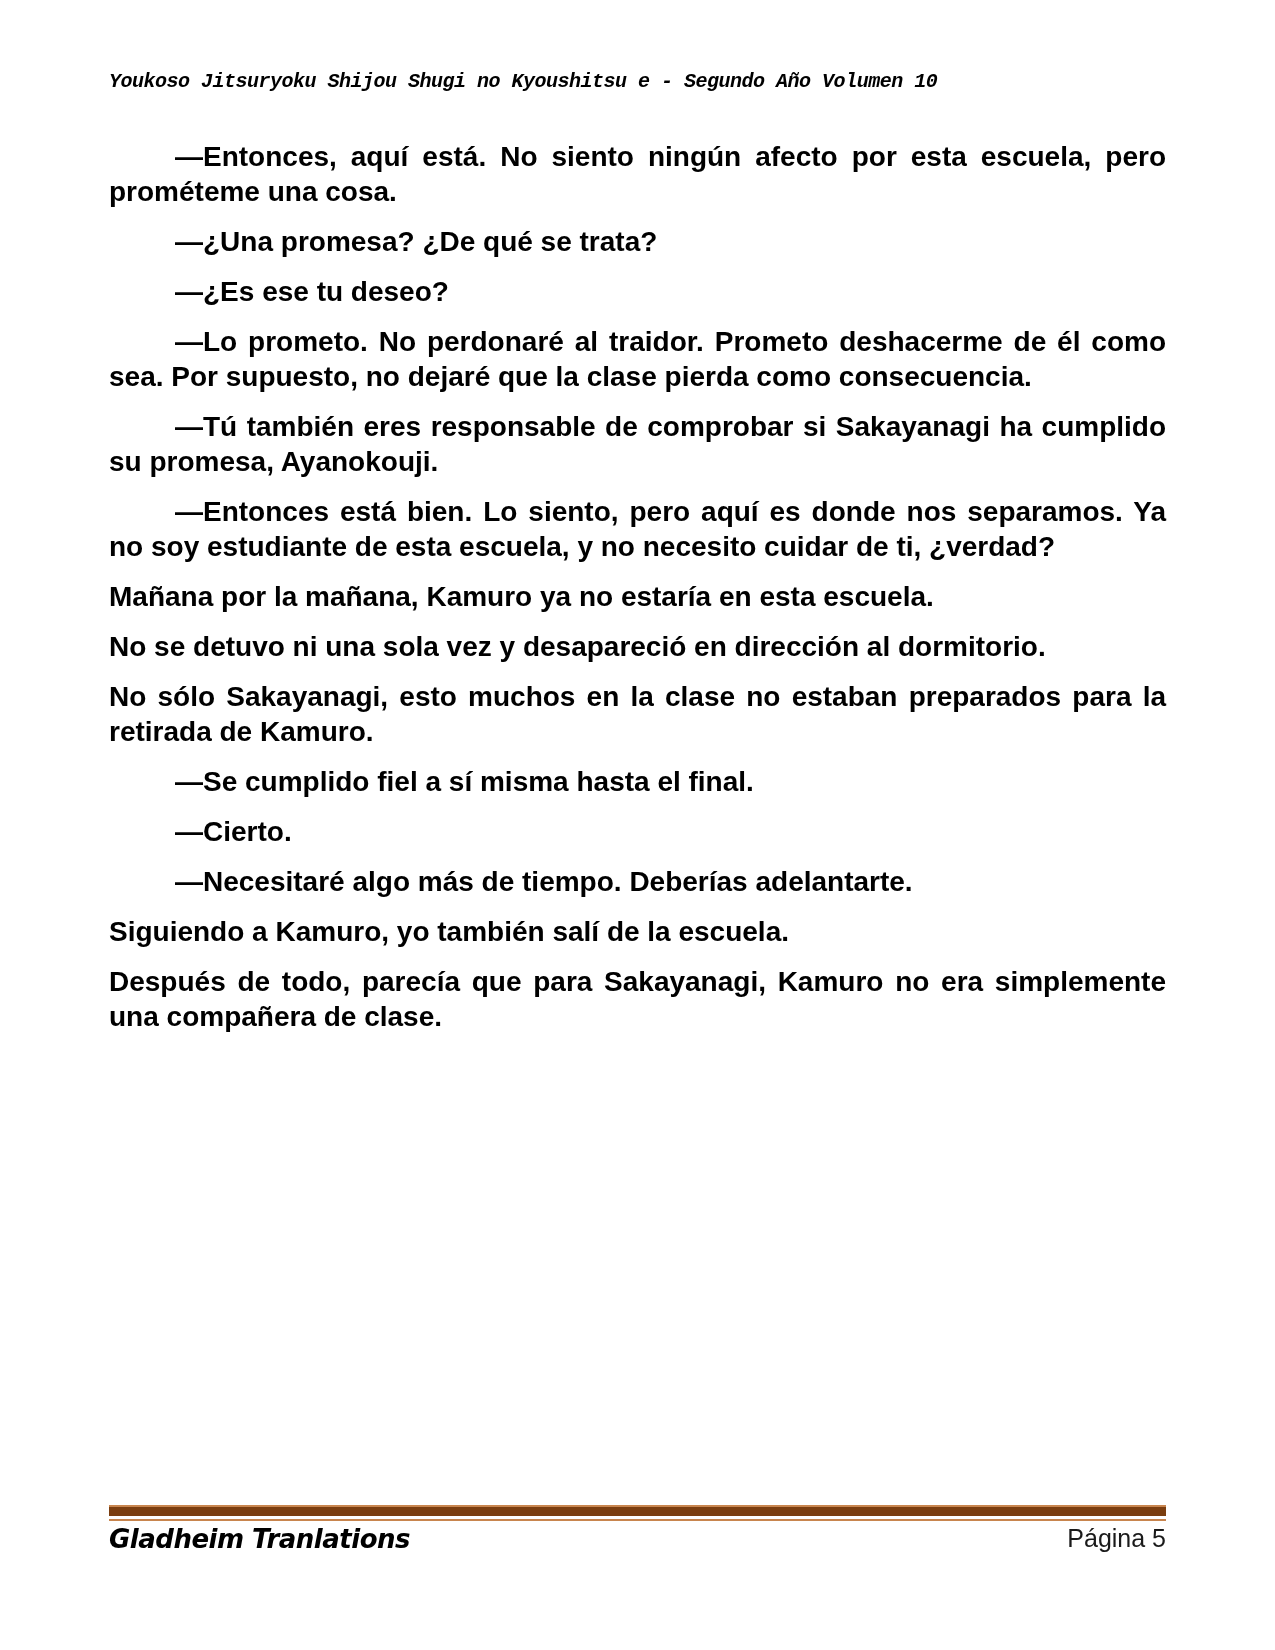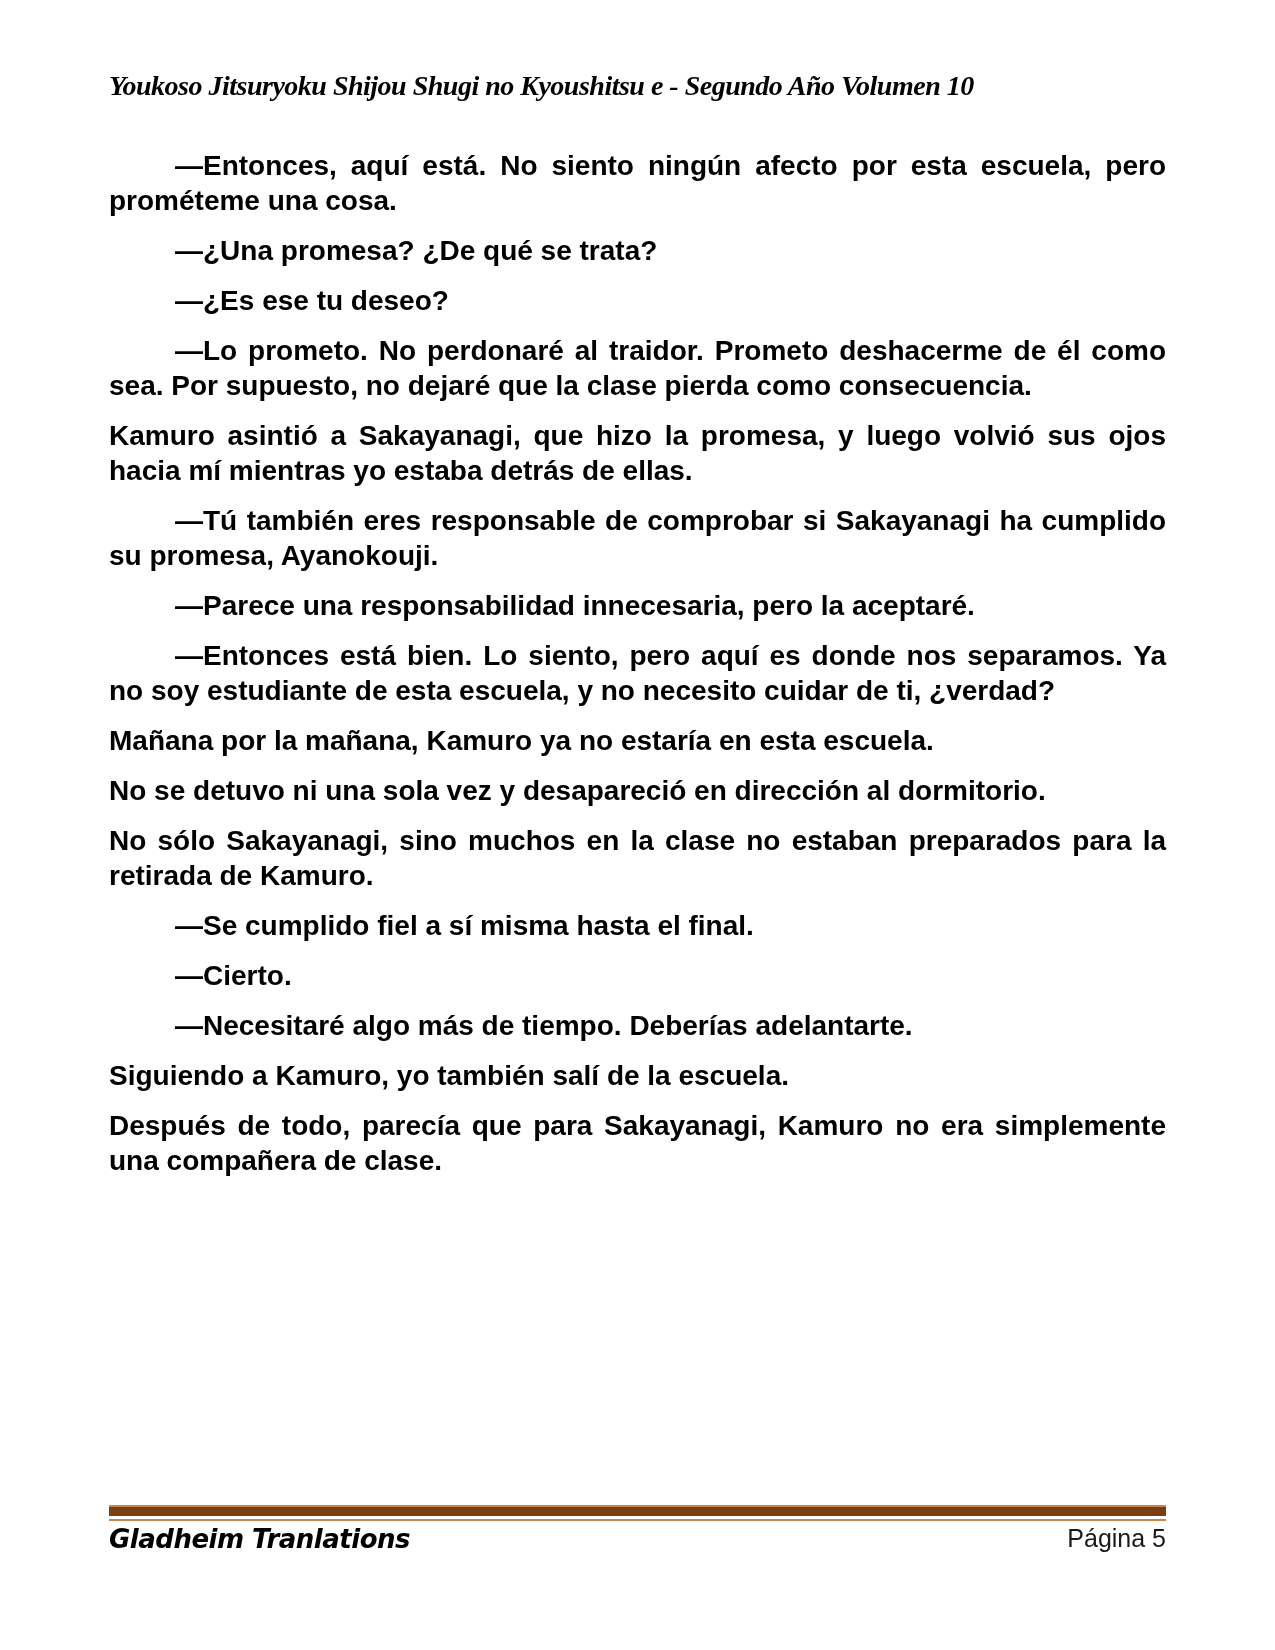--- a/index.html
+++ b/index.html
@@ -12,24 +12,24 @@
     width: 1275px;
     height: 1650px;
     background: #ffffff;
     box-sizing: border-box;
     padding: 70px 109px 0 109px;
     font-family: "Liberation Sans", sans-serif;
     color: #000000;
     overflow: hidden;
   }
   .header-title {
-    font-family: Liberation Serif, serif;
+    font-family: Liberation Mono, monospace;
     font-weight: bold;
     font-style: italic;
-    font-size: 28px;
+    font-size: 20px;
     letter-spacing: -0.5px;
     white-space: nowrap;
     margin: 0 0 46px 0;
   }
   .content p {
     font-size: 28px;
     line-height: 35px;
     margin: 0 0 15px 0;
     text-align: justify;
     text-justify: inter-word;
@@ -76,27 +76,25 @@
 <div class="page" style="background: rgb(255, 255, 255); color: rgb(0, 0, 0);">
 
   <h1 class="header-title">Youkoso Jitsuryoku Shijou Shugi no Kyoushitsu e - Segundo Año Volumen 10</h1>
 
   <div class="content">
 
   <p class="indent">—Entonces, aquí está. No siento ningún afecto por esta escuela, pero prométeme una cosa.</p>
       <p class="indent">—¿Una promesa? ¿De qué se trata?</p>
       <p class="indent">—¿Es ese tu deseo?</p>
       <p class="indent">—Lo prometo. No perdonaré al traidor. Prometo deshacerme de él como sea. Por supuesto, no dejaré que la clase pierda como consecuencia.</p>
-      <p>Kamuro asintió a Sakayanagi, que hizo la promesa, y luego volvió sus ojos hacia mí mientras yo estaba detrás de ellas.</p>
       <p class="indent">—Tú también eres responsable de comprobar si Sakayanagi ha cumplido su promesa, Ayanokouji.</p>
-      <p class="indent">—Parece una responsabilidad innecesaria, pero la aceptaré.</p>
       <p class="indent">—Entonces está bien. Lo siento, pero aquí es donde nos separamos. Ya no soy estudiante de esta escuela, y no necesito cuidar de ti, ¿verdad?</p>
       <p>Mañana por la mañana, Kamuro ya no estaría en esta escuela.</p>
       <p>No se detuvo ni una sola vez y desapareció en dirección al dormitorio.</p>
-      <p>No sólo Sakayanagi, sino muchos en la clase no estaban preparados para la retirada de Kamuro.</p>
+      <p>No sólo Sakayanagi, esto muchos en la clase no estaban preparados para la retirada de Kamuro.</p>
       <p class="indent">—Se cumplido fiel a sí misma hasta el final.</p>
       <p class="indent">—Cierto.</p>
       <p class="indent">—Necesitaré algo más de tiempo. Deberías adelantarte.</p>
       <p>Siguiendo a Kamuro, yo también salí de la escuela.</p>
       <p>Después de todo, parecía que para Sakayanagi, Kamuro no era simplemente una compañera de clase.</p>
     </div>
 
   <div class="footer-rule">
     <div class="bar-light-top" style="background: rgb(200, 133, 78);"></div>
     <div class="bar-dark" style="background: rgb(123, 62, 16);"></div>

